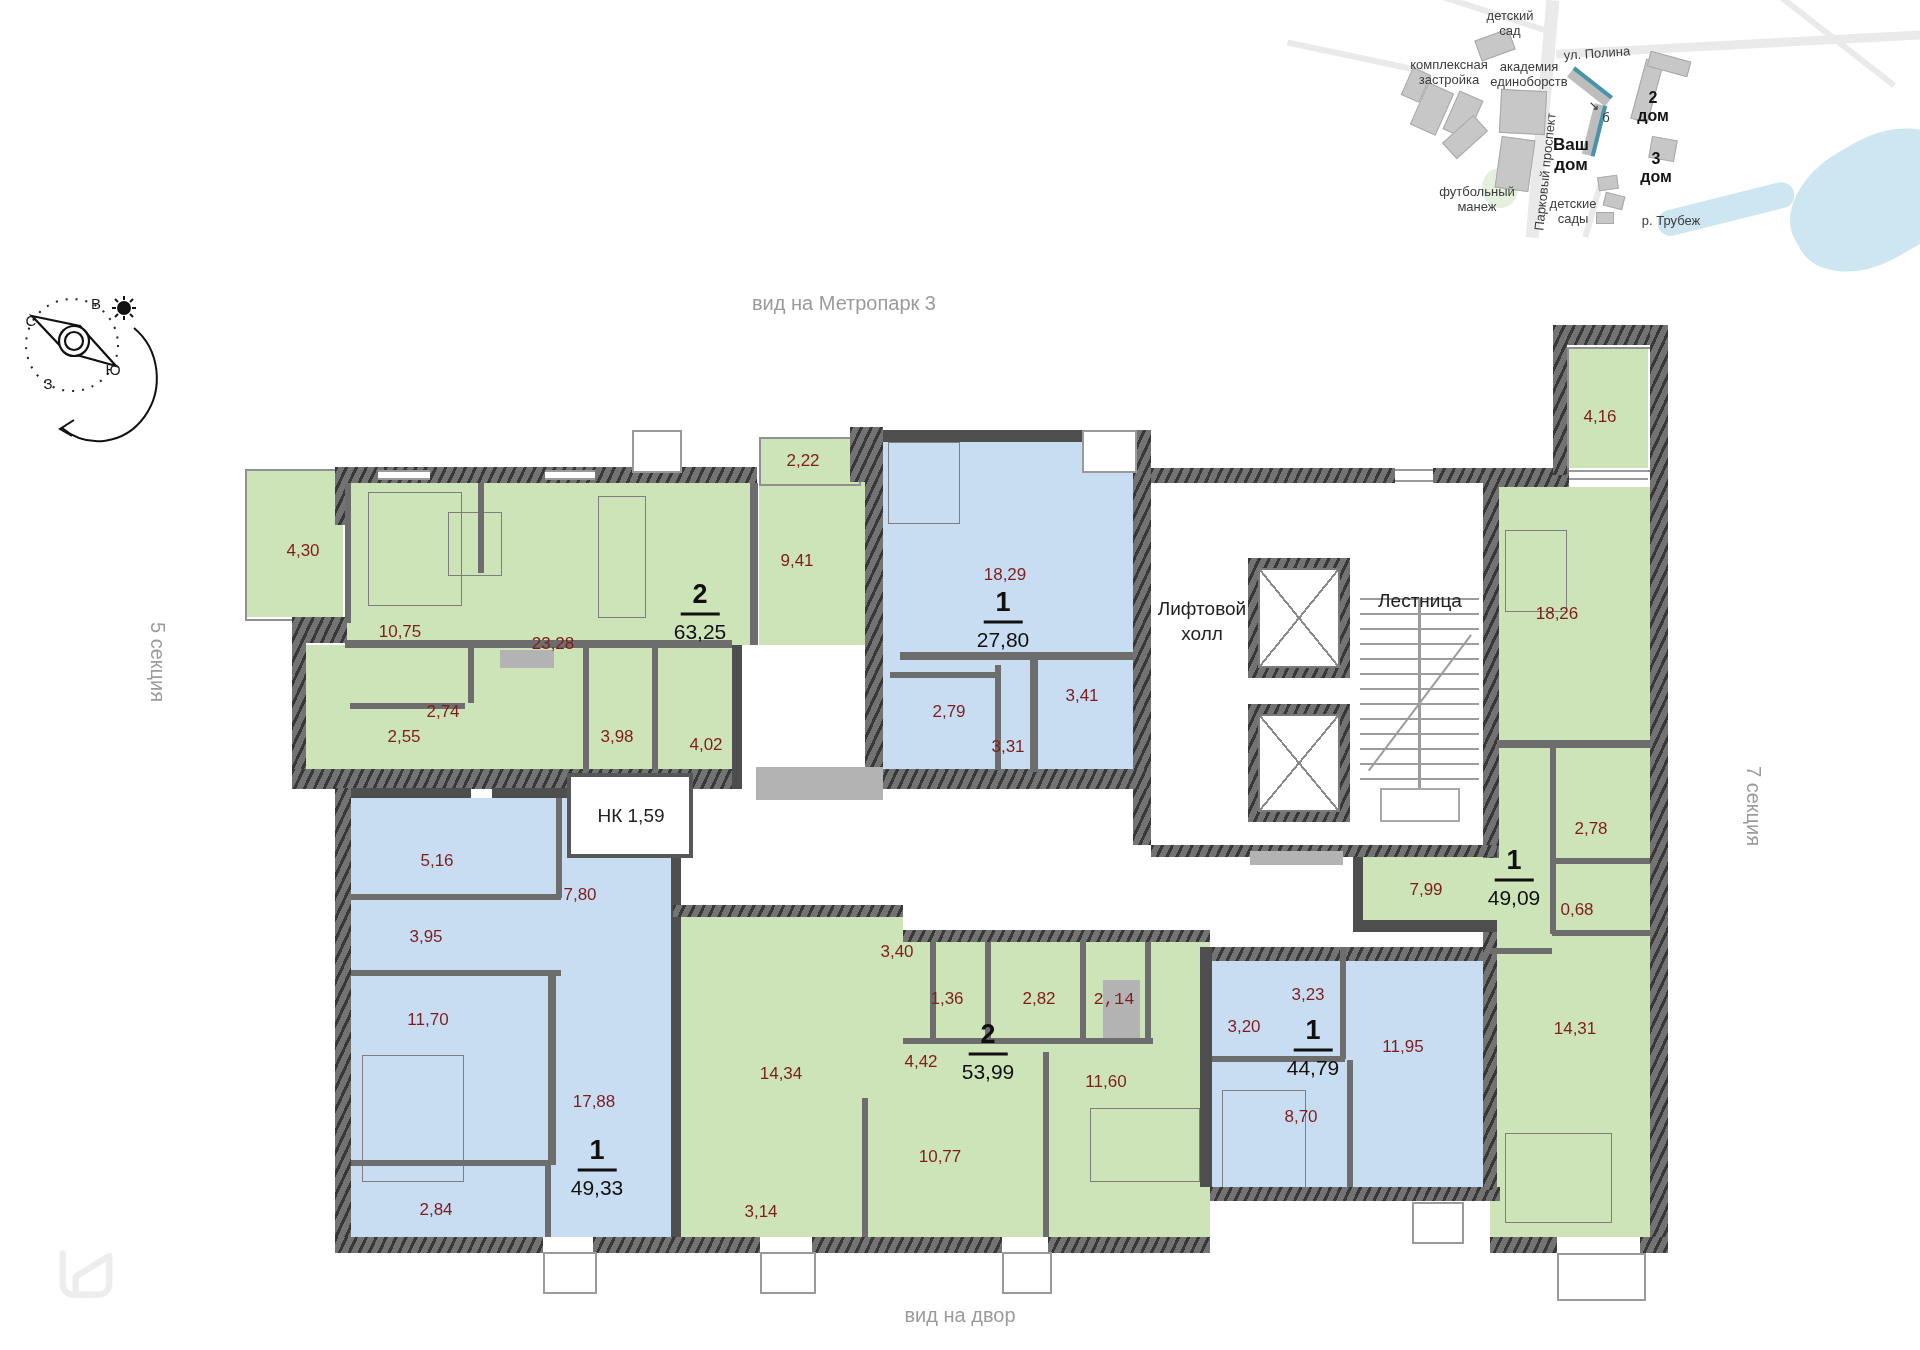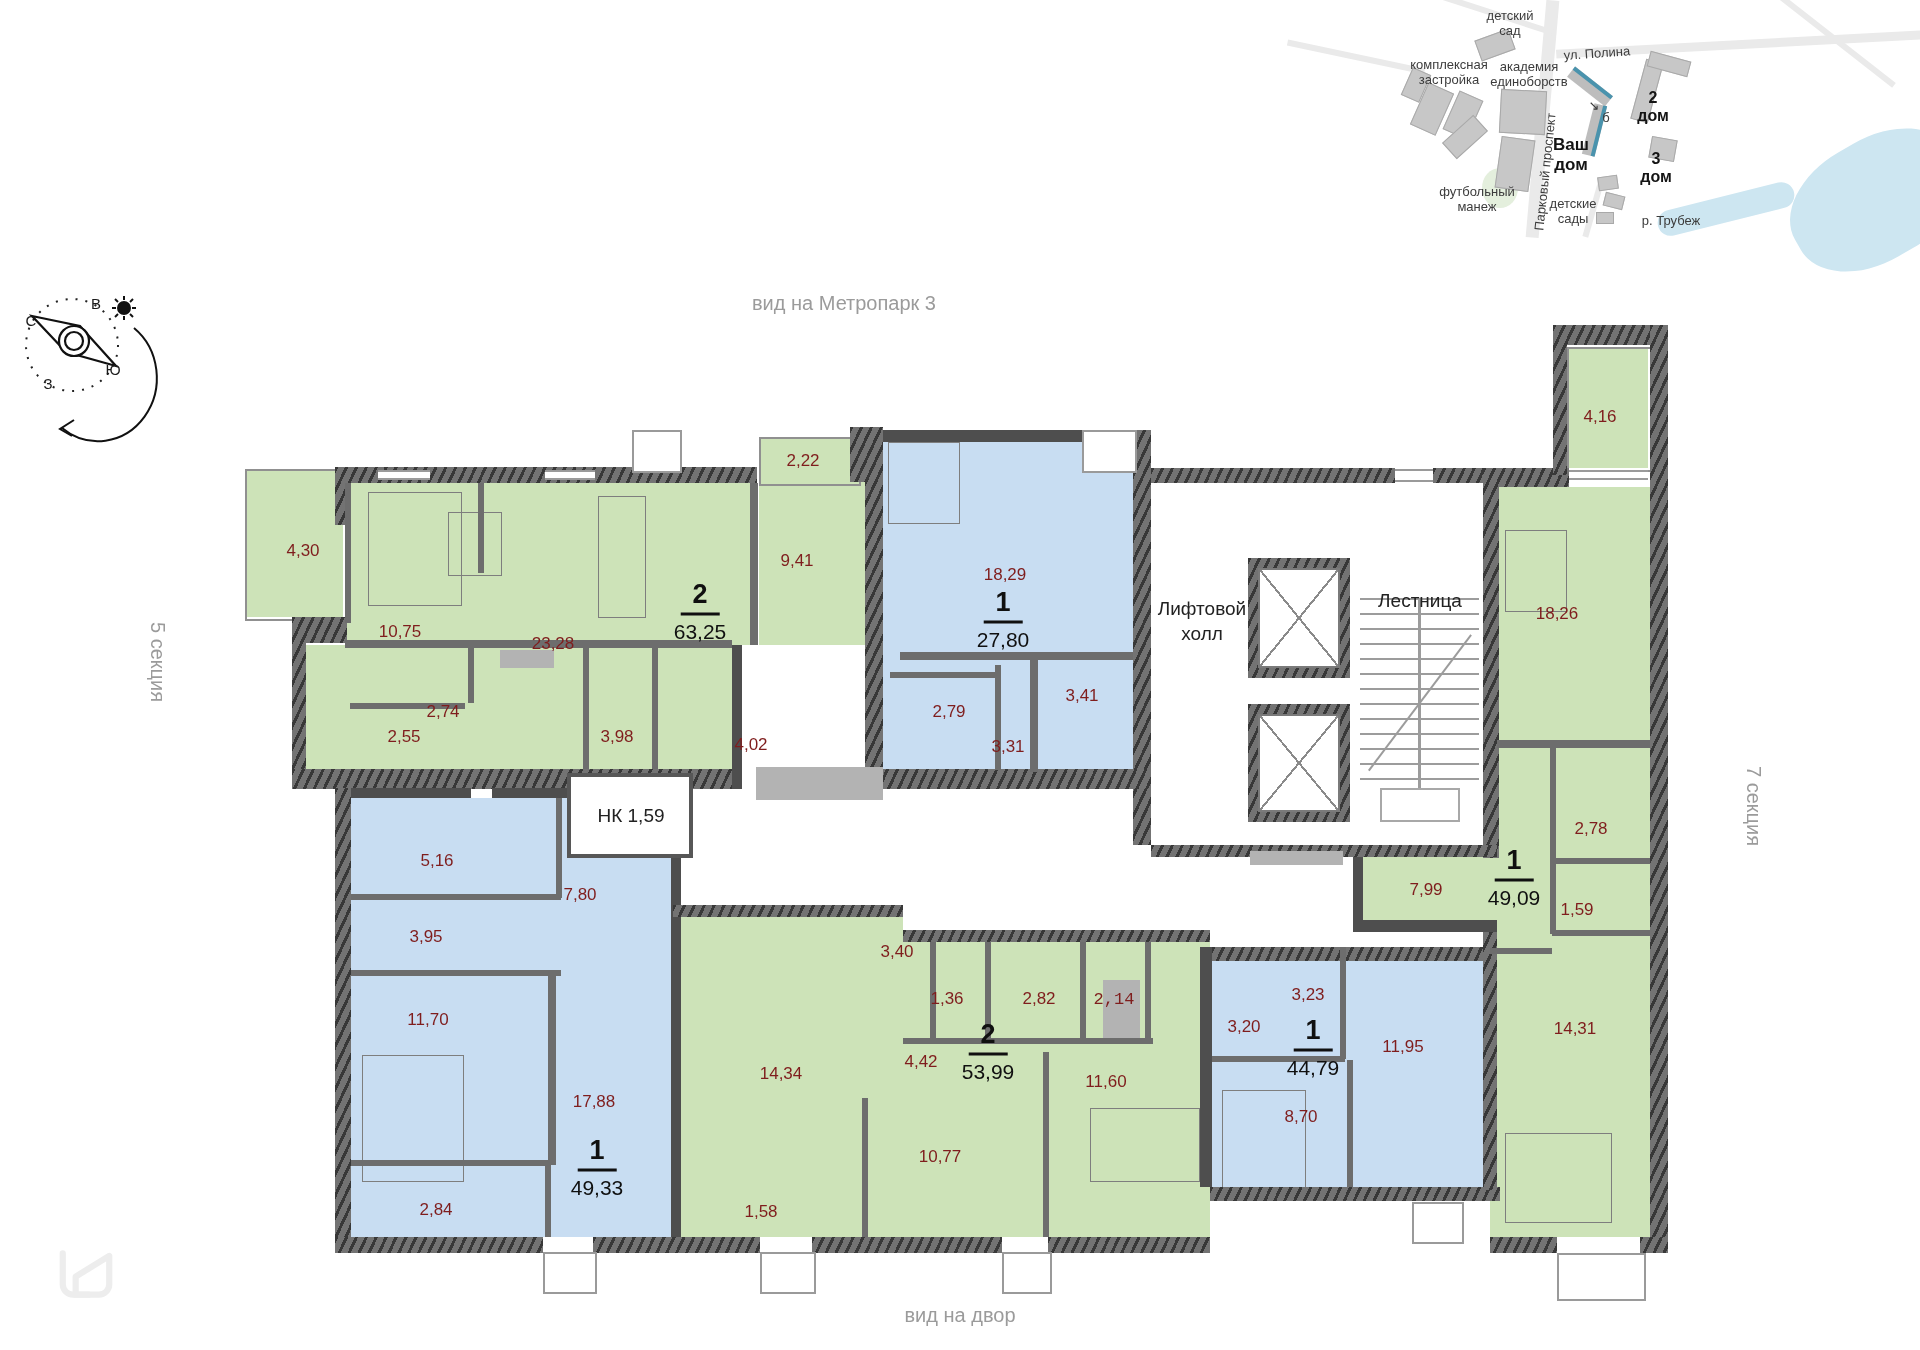--- a/index.html
+++ b/index.html
@@ -200,37 +200,37 @@
     <div class="landing" style="left: 1380px; top: 788px; width: 76px; height: 30px;"></div>
     <div class="diag" style="left: 1368px; top: 770px; width: 170px; height: 2px; transform: rotate(-53deg);"></div>
     <div class="rlabel" style="left: 303px; top: 551px;">4,30</div>
     <div class="rlabel" style="left: 400px; top: 632px;">10,75</div>
     <div class="rlabel" style="left: 553px; top: 632px; margin-top: 12px;">23,28</div>
     <div class="rlabel" style="left: 797px; top: 561px;">9,41</div>
     <div class="rlabel" style="left: 803px; top: 461px;">2,22</div>
     <div class="rlabel" style="left: 443px; top: 712px;">2,74</div>
     <div class="rlabel" style="left: 404px; top: 737px;">2,55</div>
     <div class="rlabel" style="left: 617px; top: 737px;">3,98</div>
-    <div class="rlabel" style="left: 751px; top: 745px;">4,02</div>
+    <div class="rlabel" style="left: 706px; top: 745px;">4,02</div>
     <div class="apt-label" style="left: 700px; top: 612px;">
       <div><span class="num">2</span></div>
       <div class="area">63,25</div>
     </div>
     <div class="rlabel" style="left: 1005px; top: 575px;">18,29</div>
     <div class="rlabel" style="left: 949px; top: 712px;">2,79</div>
     <div class="rlabel" style="left: 1008px; top: 747px;">3,31</div>
     <div class="rlabel" style="left: 1082px; top: 696px;">3,41</div>
     <div class="apt-label" style="left: 1003px; top: 620px;">
       <div><span class="num">1</span></div>
       <div class="area">27,80</div>
     </div>
     <div class="rlabel" style="left: 1600px; top: 417px;">4,16</div>
     <div class="rlabel" style="left: 1557px; top: 614px;">18,26</div>
     <div class="rlabel" style="left: 1591px; top: 829px;">2,78</div>
-    <div class="rlabel" style="left: 1577px; top: 910px;">1,59</div>
+    <div class="rlabel" style="left: 1577px; top: 910px;">0,68</div>
     <div class="rlabel" style="left: 1426px; top: 890px;">7,99</div>
     <div class="rlabel" style="left: 1575px; top: 1029px;">14,31</div>
     <div class="apt-label" style="left: 1514px; top: 878px;">
       <div><span class="num">1</span></div>
       <div class="area">49,09</div>
     </div>
     <div class="rlabel" style="left: 437px; top: 861px;">5,16</div>
     <div class="rlabel" style="left: 426px; top: 937px;">3,95</div>
     <div class="rlabel" style="left: 428px; top: 1020px;">11,70</div>
     <div class="rlabel" style="left: 436px; top: 1210px;">2,84</div>
@@ -241,21 +241,21 @@
       <div class="area">49,33</div>
     </div>
     <div class="rlabel" style="left: 781px; top: 1074px;">14,34</div>
     <div class="rlabel" style="left: 897px; top: 952px;">3,40</div>
     <div class="rlabel" style="left: 947px; top: 999px;">1,36</div>
     <div class="rlabel" style="left: 1039px; top: 999px;">2,82</div>
     <div class="rlabel" style="left: 1114px; top: 999px; font-family: Liberation Mono, monospace;">2,14</div>
     <div class="rlabel" style="left: 921px; top: 1062px;">4,42</div>
     <div class="rlabel" style="left: 1106px; top: 1082px;">11,60</div>
     <div class="rlabel" style="left: 940px; top: 1157px;">10,77</div>
-    <div class="rlabel" style="left: 761px; top: 1212px;">1,58</div>
+    <div class="rlabel" style="left: 761px; top: 1212px;">3,14</div>
     <div class="apt-label" style="left: 988px; top: 1052px;">
       <div><span class="num">2</span></div>
       <div class="area">53,99</div>
     </div>
     <div class="rlabel" style="left: 1244px; top: 1027px;">3,20</div>
     <div class="rlabel" style="left: 1308px; top: 995px;">3,23</div>
     <div class="rlabel" style="left: 1403px; top: 1047px;">11,95</div>
     <div class="rlabel" style="left: 1301px; top: 1117px;">8,70</div>
     <div class="apt-label" style="left: 1313px; top: 1048px;">
       <div><span class="num">1</span></div>

